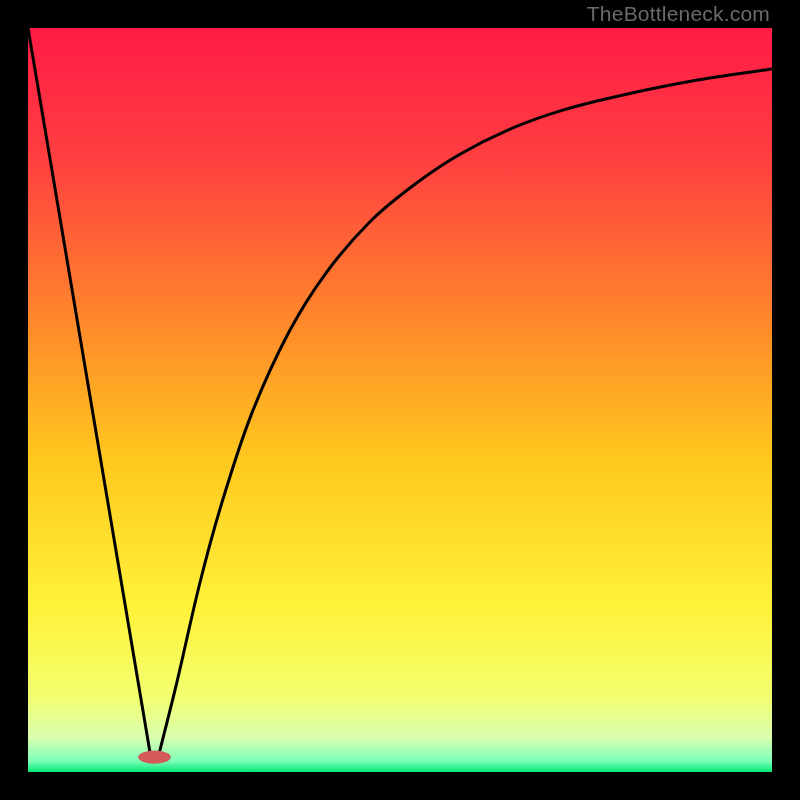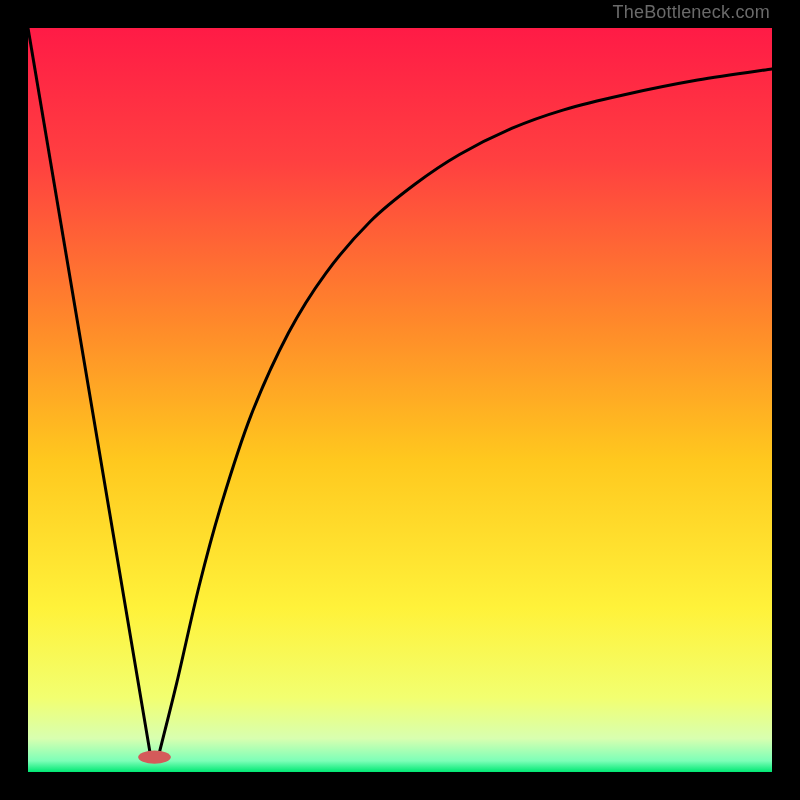--- a/index.html
+++ b/index.html
@@ -24,21 +24,21 @@
     left: 0;
     top: 0;
     width: 744px;
     height: 744px;
   }
   .watermark {
     position: absolute;
     top: 2px;
     right: 30px;
     color: #6a6a6a;
-    font-size: 18px;
+    font-size: 21px;
     font-weight: 500;
     letter-spacing: 0.2px;
   }
   svg { display: block; }
 </style>
 </head>
 <body>
 
 <div class="watermark">TheBottleneck.com</div>
 

